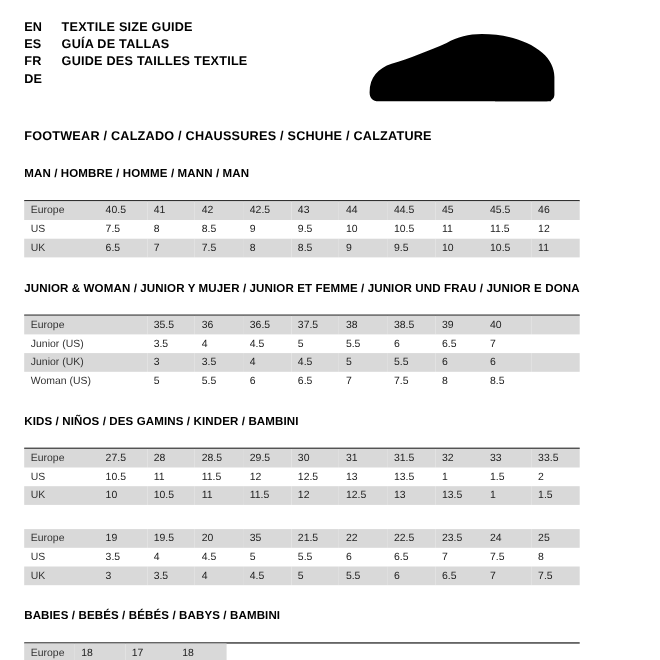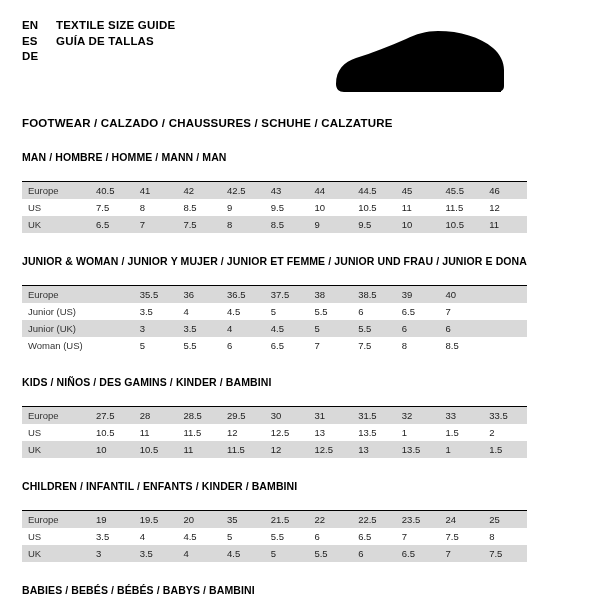--- a/index.html
+++ b/index.html
@@ -105,20 +105,24 @@
 
   <div class="header">
     <div class="lang-block">
       <div class="lang-row">
         <span class="lang-code">EN</span>
         <span class="lang-title">TEXTILE SIZE GUIDE</span>
       </div>
       <div class="lang-row">
         <span class="lang-code">ES</span>
         <span class="lang-title">GUÍA DE TALLAS</span>
+      </div>
+      <div class="lang-row">
+        <span class="lang-code">FR</span>
+        <span class="lang-title">GUIDE DES TAILLES TEXTILE</span>
       </div>
       <div class="lang-row">
         <span class="lang-code">DE</span>
       </div>
     </div>
 
     <div class="shoe-art">
       <svg width="175" height="66" viewBox="0 0 175 66" xmlns="http://www.w3.org/2000/svg">
         <path fill="#000000" d="M6,54 C6,40 14,32 26,28 C42,23 60,16 76,9 C86,4 96,1 108,1 C130,1 150,7 163,18 C170,24 174,32 174,40 L174,56 C174,60 171,62 167,62 L14,62 C9,62 6,59 6,54 Z"></path>
         <path fill="#000000" d="M126,52 C140,52 156,54 171,58 L171,62 L120,62 Z"></path>
@@ -276,21 +280,20 @@
         <td>13</td>
         <td>13.5</td>
         <td>1</td>
         <td>1.5</td>
       </tr>
     </tbody>
       </table>
   </div>
 
   <div class="section">
-    <div class="section-title">CHILDREN / INFANTIL / ENFANTS / KINDER / BAMBINI</div>
     <table class="size-table">
       <tbody>
           <tr class="shaded">
         <td class="label col-label">Europe</td>
         <td>19</td>
         <td>19.5</td>
         <td>20</td>
         <td>35</td>
         <td>21.5</td>
         <td>22</td>

